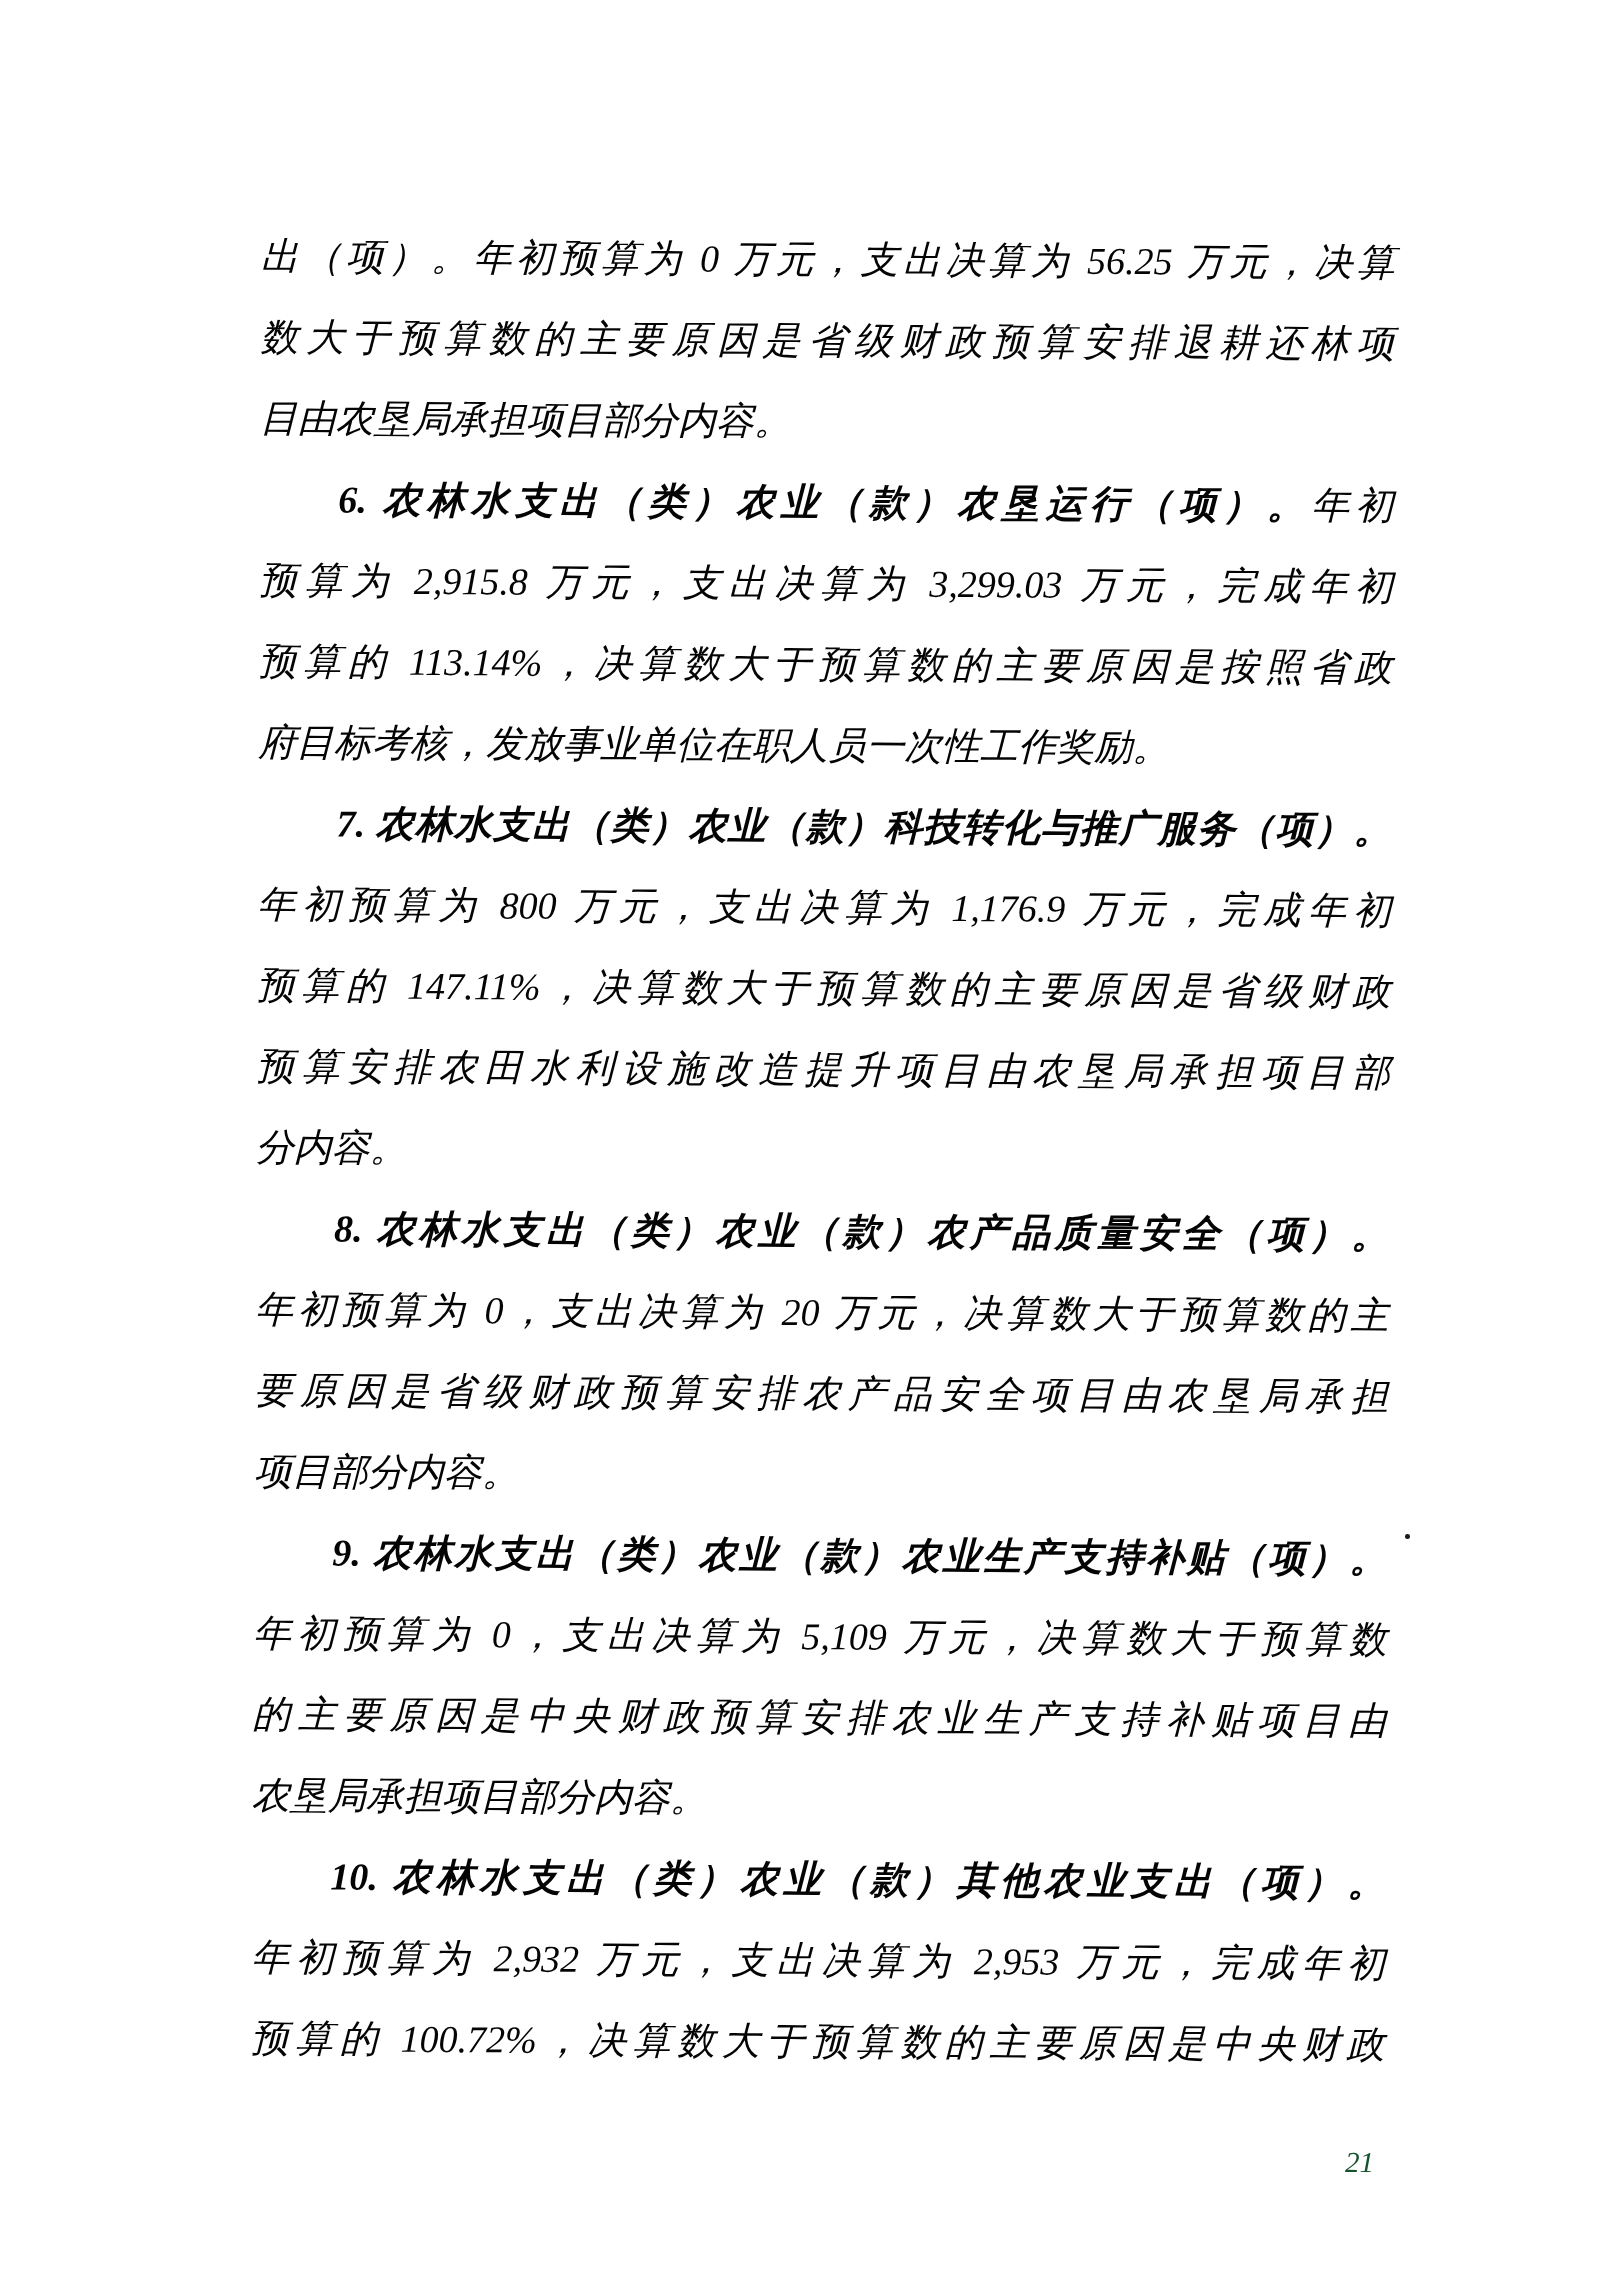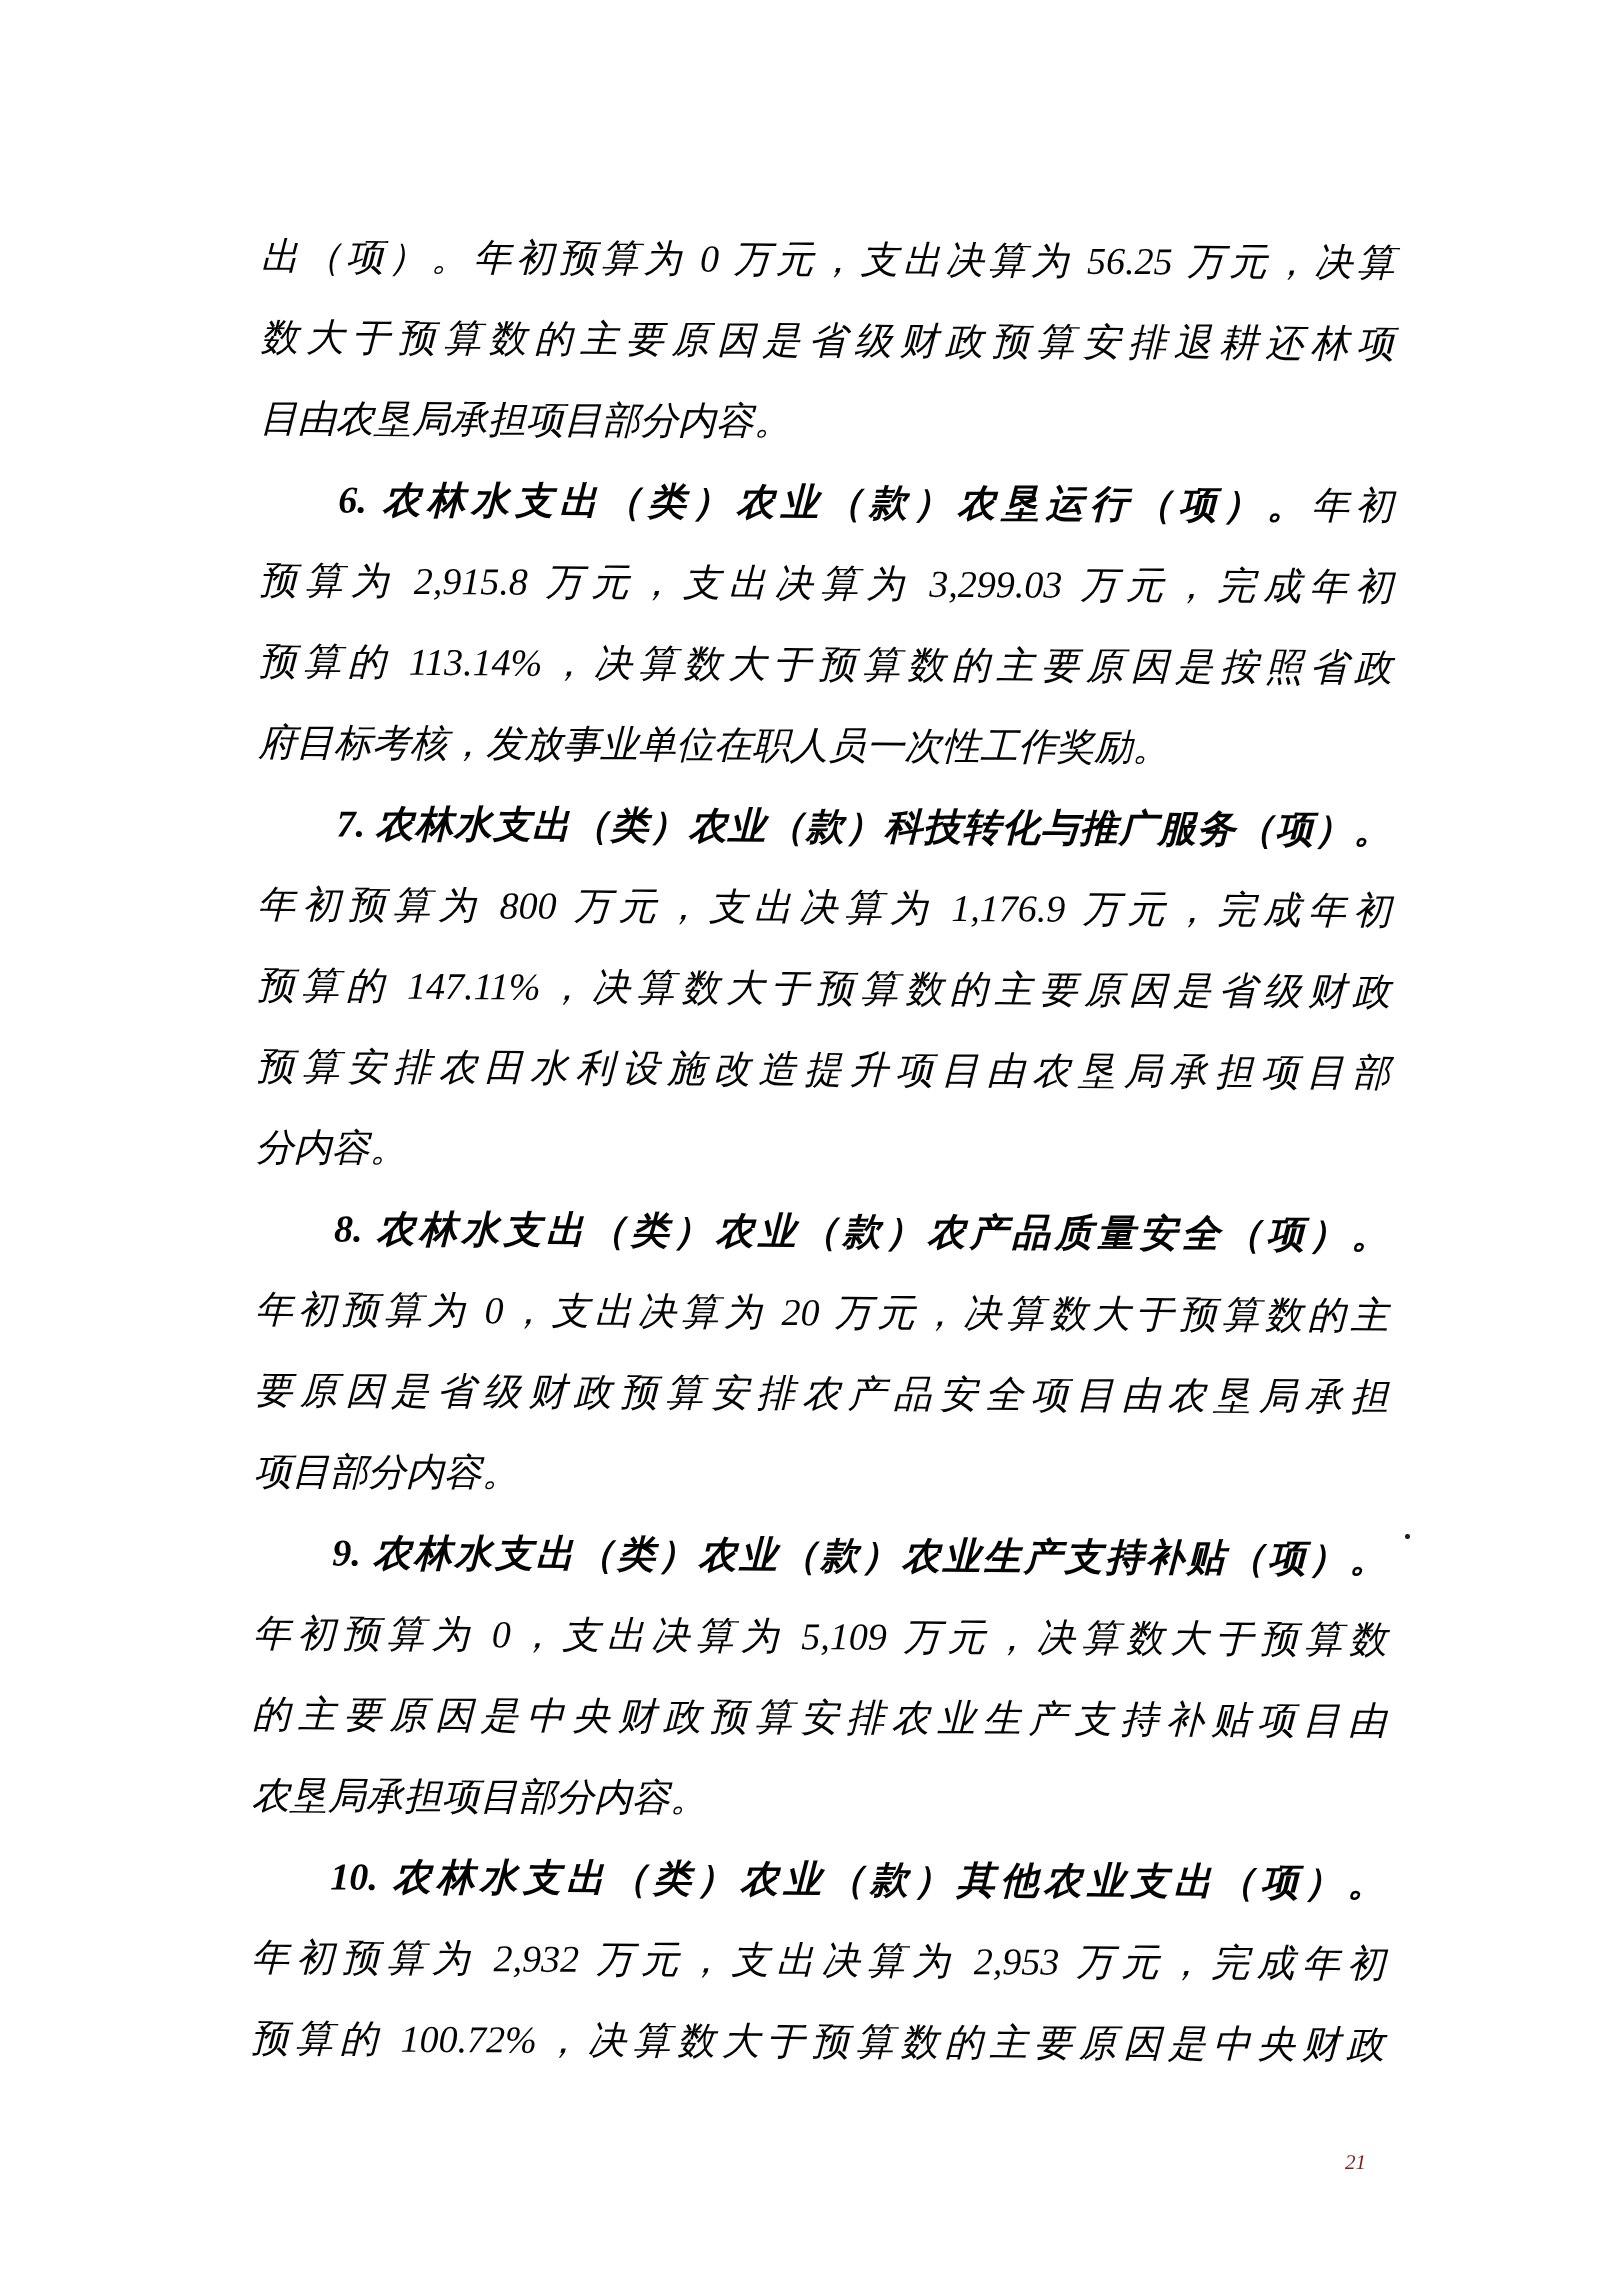--- a/index.html
+++ b/index.html
@@ -46,23 +46,23 @@
     text-indent: 79px;
   }
   .seg { }
   .seg.bold {
     font-weight: bold;
   }
   .page-number {
     position: absolute;
     left: 1345px;
     top: 2148px;
-    font-size: 21px;
+    font-size: 29px;
     line-height: 29px;
-    color: #7f1d1d;
+    color: #14532d;
     transform: rotate(0.33deg);
   }
   .speck {
     position: absolute;
     left: 1405px;
     top: 1534px;
     width: 4.6px;
     height: 4.6px;
     border-radius: 50%;
     background: #1a1a1a;

